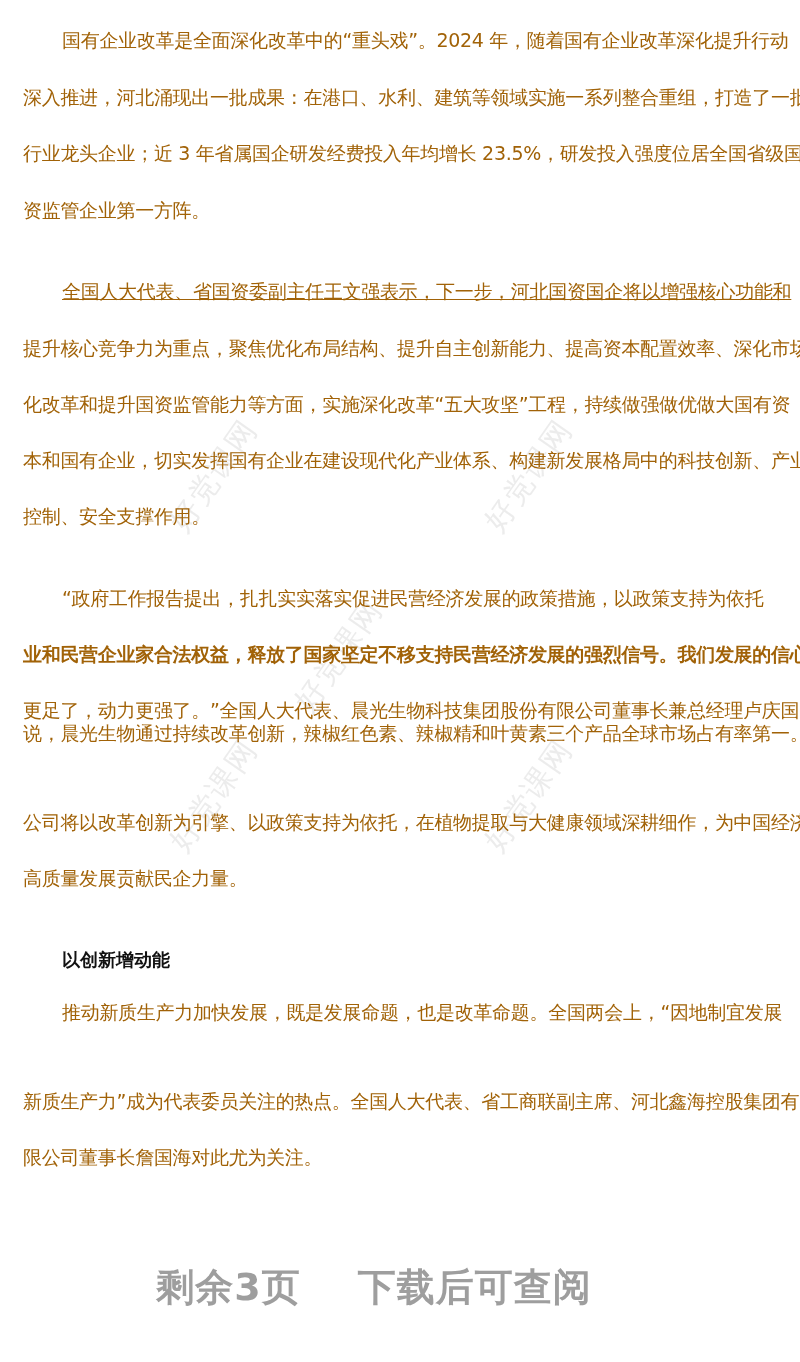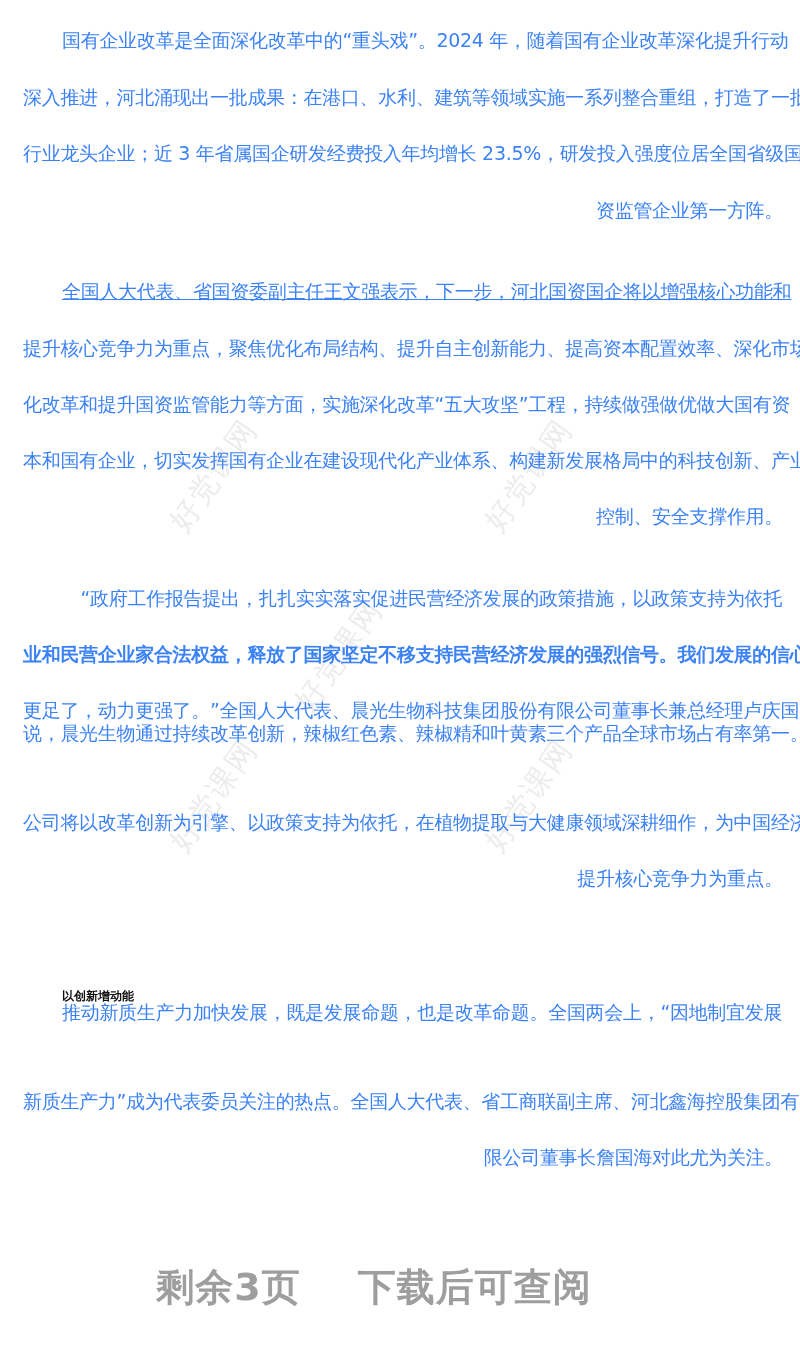--- a/index.html
+++ b/index.html
@@ -22,33 +22,31 @@
   }
   .line {
     position: absolute;
     left: 23px;
     width: 760px;
     font-size: 19px;
     line-height: 24px;
     height: 24px;
     white-space: nowrap;
     letter-spacing: -0.3px;
-    color: #3b82f6;
-    text-align: right;
+    color: #a16207;
   }
   .line.indent { left: 62px; width: 720px; }
   .heading {
     position: absolute;
     left: 62px;
-    font-size: 12px;
+    font-size: 18px;
     font-weight: bold;
     line-height: 24px;
     color: #111111;
     white-space: nowrap;
-    margin-top: 36px;
   }
   .watermark {
     position: absolute;
     font-size: 30px;
     color: #e6e6e6;
     opacity: 0.75;
     transform: rotate(-55deg);
     transform-origin: center center;
     white-space: nowrap;
     pointer-events: none;
@@ -92,21 +90,21 @@
     <div class="line" style="top:448px;">本和国有企业，切实发挥国有企业在建设现代化产业体系、构建新发展格局中的科技创新、产业</div>
     <div class="line" style="top:504px;">控制、安全支撑作用。</div>
   </div>
 
   <div>
     <div class="line indent" style="top:586px;">“政府工作报告提出，扎扎实实落实促进民营经济发展的政策措施，以政策支持为依托</div>
     <div class="line" style="top:642px;font-weight:bold;">业和民营企业家合法权益，释放了国家坚定不移支持民营经济发展的强烈信号。我们发展的信心</div>
     <div class="line" style="top:698px;">更足了，动力更强了。”全国人大代表、晨光生物科技集团股份有限公司董事长兼总经理卢庆国</div>
     <div class="line" style="top:710px;margin-top:11px;">说，晨光生物通过持续改革创新，辣椒红色素、辣椒精和叶黄素三个产品全球市场占有率第一。</div>
     <div class="line" style="top:810px;">公司将以改革创新为引擎、以政策支持为依托，在植物提取与大健康领域深耕细作，为中国经济</div>
-    <div class="line" style="top:866px;">提升核心竞争力为重点。</div>
+    <div class="line" style="top:866px;">高质量发展贡献民企力量。</div>
   </div>
 
   <div class="heading" style="top:948px;">以创新增动能</div>
 
   <div>
     <div class="line indent" style="top:1000px;">推动新质生产力加快发展，既是发展命题，也是改革命题。全国两会上，“因地制宜发展</div>
     <div class="line" style="top:1089px;">新质生产力”成为代表委员关注的热点。全国人大代表、省工商联副主席、河北鑫海控股集团有</div>
     <div class="line" style="top:1145px;">限公司董事长詹国海对此尤为关注。</div>
   </div>
 

